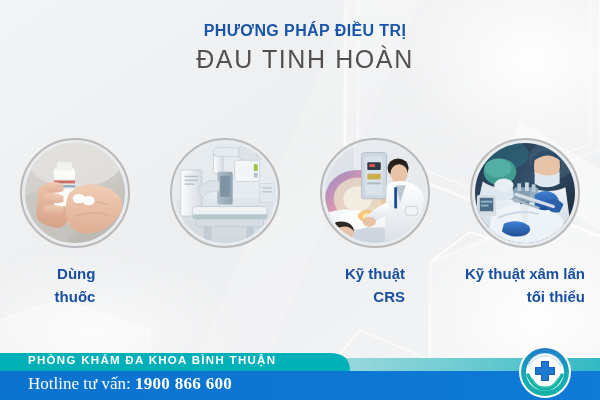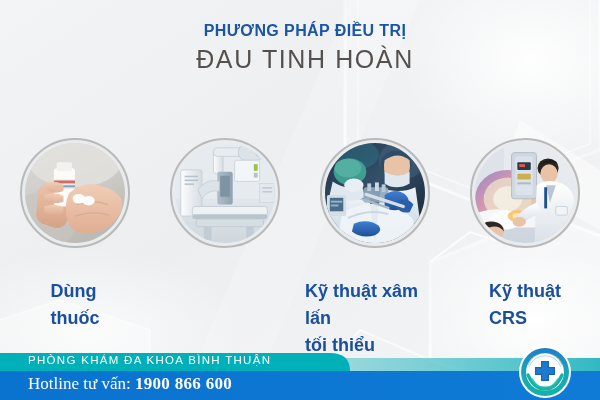--- a/index.html
+++ b/index.html
@@ -103,25 +103,25 @@
   }
   .circle .photo {
     position: absolute;
     inset: 3px;
     border-radius: 50%;
     overflow: hidden;
   }
   .circle .photo svg { display:block; width:100%; height:100%; }
 
   .item-label {
-    margin-top: 30px;
-    font-size: 18px;
+    margin-top: 15px;
+    font-size: 15px;
     font-weight: bold;
     color: #1a4fa0;
-    text-align: left;
+    text-align: right;
     line-height: 1.5;
     white-space: pre-line;
   }
 
   
   .footer {
     position: absolute;
     left: 0;
     bottom: 0;
     width: 600px;
@@ -129,21 +129,21 @@
     z-index: 6;
   }
   .footer-bg { position:absolute; inset:0; }
   .footer-bg svg { display:block; width:600px; height:60px; }
 
   .clinic-name {
     position: absolute;
     left: 28px;
     top: 14px;
     font-size: 11.5px;
-    font-weight: normal;
+    font-weight: bold;
     letter-spacing: 1.3px;
     color: #ffffff;
     white-space: nowrap;
   }
   .hotline {
     position: absolute;
     left: 28px;
     top: 33px;
     font-size: 17px;
     color: #ffffff;
@@ -317,20 +317,86 @@
           </svg>
         </div>
       </div>
     </div>
 
     <div class="item">
       <div class="circle">
         <div class="photo">
           <svg viewBox="0 0 104 104" xmlns="http://www.w3.org/2000/svg">
             <defs>
+              <linearGradient id="p4bg" x1="0" y1="0" x2="0" y2="1">
+                <stop offset="0%" stop-color="#e3e8ee"></stop>
+                <stop offset="100%" stop-color="#ccd4dd"></stop>
+              </linearGradient>
+              <linearGradient id="coat" x1="0" y1="0" x2="0" y2="1">
+                <stop offset="0%" stop-color="#ffffff"></stop>
+                <stop offset="100%" stop-color="#d9e0e7"></stop>
+              </linearGradient>
+              <linearGradient id="bore" x1="0" y1="0" x2="1" y2="1">
+                <stop offset="0%" stop-color="#8f7fc4"></stop>
+                <stop offset="40%" stop-color="#d98fa8"></stop>
+                <stop offset="75%" stop-color="#efc59a"></stop>
+                <stop offset="100%" stop-color="#b7c7e0"></stop>
+              </linearGradient>
+            </defs>
+            <rect width="104" height="104" fill="url(#p4bg)"></rect>
+
+            <rect x="0" y="0" width="104" height="62" fill="#e7ebef"></rect>
+            <rect x="0" y="0" width="30" height="62" fill="#dde3e9"></rect>
+
+            <ellipse cx="34" cy="58" rx="34" ry="30" fill="url(#bore)" opacity="0.9"></ellipse>
+            <ellipse cx="34" cy="58" rx="25" ry="22" fill="#e9dcc8" opacity="0.85"></ellipse>
+            <ellipse cx="34" cy="58" rx="15" ry="13" fill="#f3ece0"></ellipse>
+
+            <rect x="38" y="10" width="26" height="48" rx="3" fill="#cfd8e2" stroke="#aeb9c5" stroke-width="0.9"></rect>
+            <rect x="42" y="14" width="18" height="40" rx="2" fill="#dbe3ea"></rect>
+            <rect x="44" y="20" width="14" height="8" rx="1" fill="#2d3a46"></rect>
+            <rect x="46" y="22" width="6" height="3" fill="#e2574c"></rect>
+            <rect x="44" y="32" width="14" height="6" rx="1" fill="#c9a227" opacity="0.8"></rect>
+            <rect x="44" y="41" width="14" height="2" fill="#aeb9c5"></rect>
+
+            <rect x="0" y="76" width="70" height="12" rx="3" fill="#f4f6f8"></rect>
+
+            <path d="M4 72 q20 -6 34 0 q10 4 10 12 l-48 0 z" fill="#f6f7f8"></path>
+            <ellipse cx="32" cy="80" rx="16" ry="10" fill="#fbfcfd"></ellipse>
+
+            <ellipse cx="18" cy="92" rx="12" ry="10" fill="#e7c4a8"></ellipse>
+            <path d="M6 92 q0 -12 14 -10 q10 2 10 10 q-4 -6 -12 -5 q-8 1 -12 5 z" fill="#2e2723"></path>
+            <ellipse cx="10" cy="99" rx="10" ry="6" fill="#3a2f28"></ellipse>
+
+            <ellipse cx="44" cy="76" rx="10" ry="6" fill="#f6c36a" opacity="0.9"></ellipse>
+            <ellipse cx="44" cy="76" rx="5" ry="3" fill="#ffe7ae"></ellipse>
+
+            <ellipse cx="76" cy="26" rx="11" ry="10" fill="#2b241f"></ellipse>
+            <ellipse cx="77" cy="32" rx="9" ry="10" fill="#e9c3a5"></ellipse>
+            <path d="M68 22 q10 -8 18 -1 q-8 -2 -18 1 z" fill="#1f1a16"></path>
+            <path d="M64 44 q12 -8 26 -2 q14 6 14 24 l0 38 l-42 0 z" fill="url(#coat)"></path>
+            <path d="M74 44 l4 18 l6 -18" fill="#9fb0c0" opacity="0.7"></path>
+            <rect x="72" y="46" width="3" height="22" fill="#1e4f8f"></rect>
+
+            <path d="M64 62 q-14 6 -22 16 q-2 6 6 6 q12 -8 22 -12 z" fill="url(#coat)"></path>
+            <ellipse cx="46" cy="82" rx="7" ry="5" fill="#e9c3a5"></ellipse>
+
+            <rect x="84" y="66" width="12" height="9" rx="1.5" fill="#f2f5f8" stroke="#b9c4ce" stroke-width="0.7"></rect>
+          </svg>
+        </div>
+      </div>
+      <div class="item-label">Kỹ thuật
+CRS</div>
+    </div>
+
+    <div class="item">
+      <div class="circle">
+        <div class="photo">
+          <svg viewBox="0 0 104 104" xmlns="http://www.w3.org/2000/svg">
+            <defs>
               <linearGradient id="p3bg" x1="0" y1="0" x2="1" y2="1">
                 <stop offset="0%" stop-color="#1f3347"></stop>
                 <stop offset="45%" stop-color="#34506a"></stop>
                 <stop offset="100%" stop-color="#16222f"></stop>
               </linearGradient>
               <linearGradient id="scrub" x1="0" y1="0" x2="0" y2="1">
                 <stop offset="0%" stop-color="#eef3f7"></stop>
                 <stop offset="100%" stop-color="#c3d2de"></stop>
               </linearGradient>
               <linearGradient id="glove" x1="0" y1="0" x2="0" y2="1">
@@ -371,86 +437,20 @@
 
             <rect x="2" y="54" width="20" height="22" rx="2" fill="#d6dee5"></rect>
             <rect x="5" y="57" width="14" height="14" fill="#4b6b86"></rect>
             <rect x="6" y="60" width="12" height="2" fill="#8fb6cd"></rect>
             <rect x="6" y="64" width="8" height="2" fill="#8fb6cd"></rect>
           </svg>
         </div>
       </div>
       <div class="item-label">Kỹ thuật xâm lấn
 tối thiểu</div>
-    </div>
-
-    <div class="item">
-      <div class="circle">
-        <div class="photo">
-          <svg viewBox="0 0 104 104" xmlns="http://www.w3.org/2000/svg">
-            <defs>
-              <linearGradient id="p4bg" x1="0" y1="0" x2="0" y2="1">
-                <stop offset="0%" stop-color="#e3e8ee"></stop>
-                <stop offset="100%" stop-color="#ccd4dd"></stop>
-              </linearGradient>
-              <linearGradient id="coat" x1="0" y1="0" x2="0" y2="1">
-                <stop offset="0%" stop-color="#ffffff"></stop>
-                <stop offset="100%" stop-color="#d9e0e7"></stop>
-              </linearGradient>
-              <linearGradient id="bore" x1="0" y1="0" x2="1" y2="1">
-                <stop offset="0%" stop-color="#8f7fc4"></stop>
-                <stop offset="40%" stop-color="#d98fa8"></stop>
-                <stop offset="75%" stop-color="#efc59a"></stop>
-                <stop offset="100%" stop-color="#b7c7e0"></stop>
-              </linearGradient>
-            </defs>
-            <rect width="104" height="104" fill="url(#p4bg)"></rect>
-
-            <rect x="0" y="0" width="104" height="62" fill="#e7ebef"></rect>
-            <rect x="0" y="0" width="30" height="62" fill="#dde3e9"></rect>
-
-            <ellipse cx="34" cy="58" rx="34" ry="30" fill="url(#bore)" opacity="0.9"></ellipse>
-            <ellipse cx="34" cy="58" rx="25" ry="22" fill="#e9dcc8" opacity="0.85"></ellipse>
-            <ellipse cx="34" cy="58" rx="15" ry="13" fill="#f3ece0"></ellipse>
-
-            <rect x="38" y="10" width="26" height="48" rx="3" fill="#cfd8e2" stroke="#aeb9c5" stroke-width="0.9"></rect>
-            <rect x="42" y="14" width="18" height="40" rx="2" fill="#dbe3ea"></rect>
-            <rect x="44" y="20" width="14" height="8" rx="1" fill="#2d3a46"></rect>
-            <rect x="46" y="22" width="6" height="3" fill="#e2574c"></rect>
-            <rect x="44" y="32" width="14" height="6" rx="1" fill="#c9a227" opacity="0.8"></rect>
-            <rect x="44" y="41" width="14" height="2" fill="#aeb9c5"></rect>
-
-            <rect x="0" y="76" width="70" height="12" rx="3" fill="#f4f6f8"></rect>
-
-            <path d="M4 72 q20 -6 34 0 q10 4 10 12 l-48 0 z" fill="#f6f7f8"></path>
-            <ellipse cx="32" cy="80" rx="16" ry="10" fill="#fbfcfd"></ellipse>
-
-            <ellipse cx="18" cy="92" rx="12" ry="10" fill="#e7c4a8"></ellipse>
-            <path d="M6 92 q0 -12 14 -10 q10 2 10 10 q-4 -6 -12 -5 q-8 1 -12 5 z" fill="#2e2723"></path>
-            <ellipse cx="10" cy="99" rx="10" ry="6" fill="#3a2f28"></ellipse>
-
-            <ellipse cx="44" cy="76" rx="10" ry="6" fill="#f6c36a" opacity="0.9"></ellipse>
-            <ellipse cx="44" cy="76" rx="5" ry="3" fill="#ffe7ae"></ellipse>
-
-            <ellipse cx="76" cy="26" rx="11" ry="10" fill="#2b241f"></ellipse>
-            <ellipse cx="77" cy="32" rx="9" ry="10" fill="#e9c3a5"></ellipse>
-            <path d="M68 22 q10 -8 18 -1 q-8 -2 -18 1 z" fill="#1f1a16"></path>
-            <path d="M64 44 q12 -8 26 -2 q14 6 14 24 l0 38 l-42 0 z" fill="url(#coat)"></path>
-            <path d="M74 44 l4 18 l6 -18" fill="#9fb0c0" opacity="0.7"></path>
-            <rect x="72" y="46" width="3" height="22" fill="#1e4f8f"></rect>
-
-            <path d="M64 62 q-14 6 -22 16 q-2 6 6 6 q12 -8 22 -12 z" fill="url(#coat)"></path>
-            <ellipse cx="46" cy="82" rx="7" ry="5" fill="#e9c3a5"></ellipse>
-
-            <rect x="84" y="66" width="12" height="9" rx="1.5" fill="#f2f5f8" stroke="#b9c4ce" stroke-width="0.7"></rect>
-          </svg>
-        </div>
-      </div>
-      <div class="item-label">Kỹ thuật
-CRS</div>
     </div>
 
   </div>
 
   <div class="footer">
     <div class="footer-bg">
       <svg viewBox="0 0 600 60" xmlns="http://www.w3.org/2000/svg">
         <defs>
           <linearGradient id="tealFade" x1="0" y1="0" x2="1" y2="0">
             <stop offset="0%" stop-color="#e9f1f2" stop-opacity="0"></stop>

